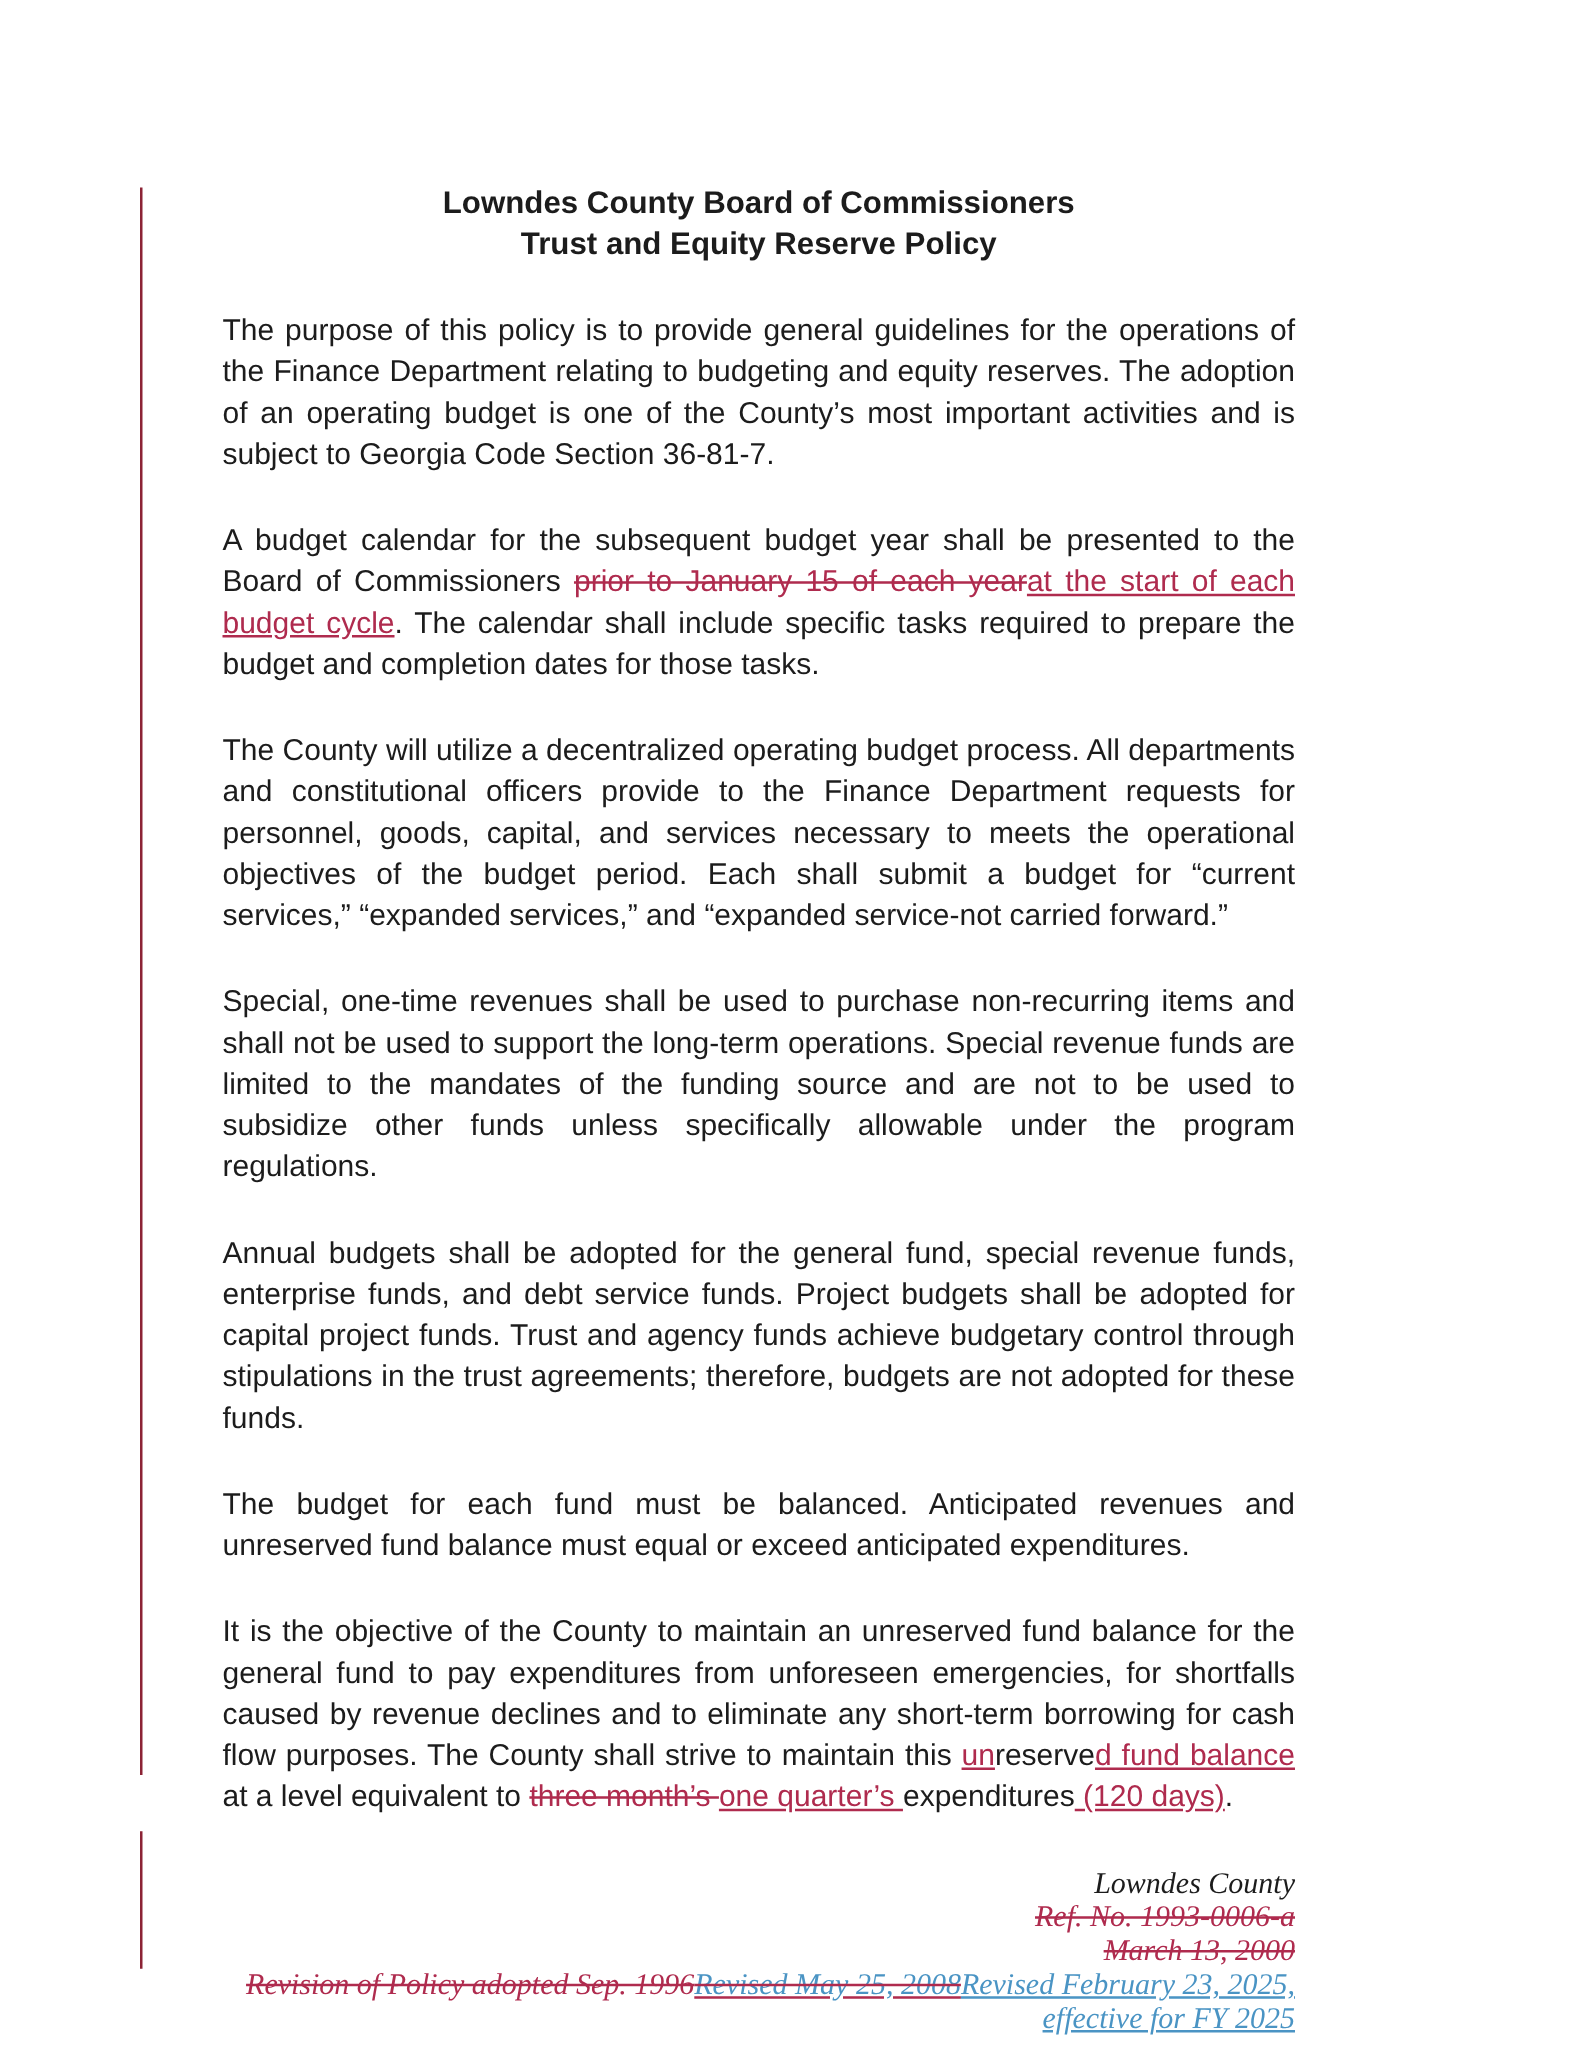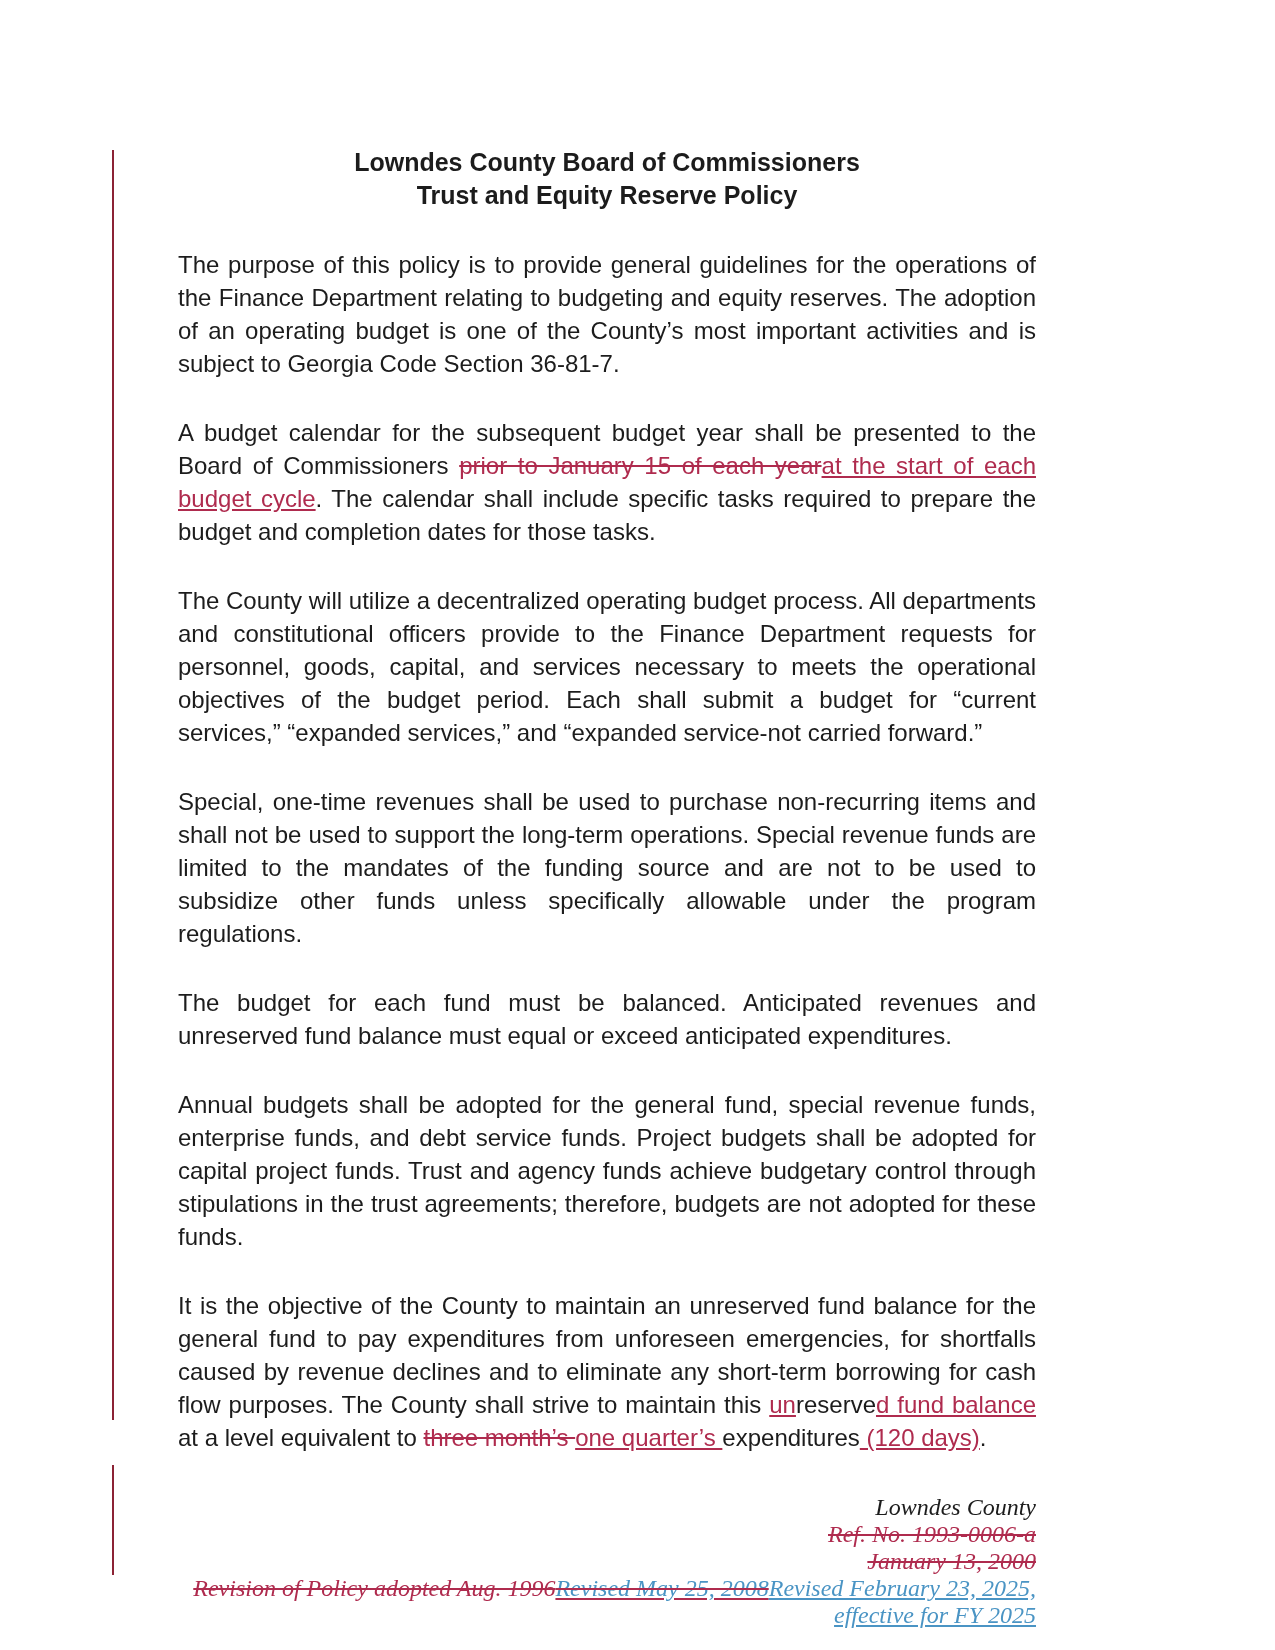--- a/index.html
+++ b/index.html
@@ -74,27 +74,27 @@
     <div class="doc-title">
       <div>Lowndes County Board of Commissioners</div>
       <div>Trust and Equity Reserve Policy</div>
     </div>
 
     <div id="body-container">
         <div class="paragraph"><span class="seg-plain">The purpose of this policy is to provide general guidelines for the operations of the Finance Department relating to budgeting and equity reserves. The adoption of an operating budget is one of the County’s most important activities and is subject to Georgia Code Section 36-81-7.</span></div>
         <div class="paragraph"><span class="seg-plain">A budget calendar for the subsequent budget year shall be presented to the Board of Commissioners </span><span class="seg-del">prior to January 15 of each year</span><span class="seg-ins">at the start of each budget cycle</span><span class="seg-plain">. The calendar shall include specific tasks required to prepare the budget and completion dates for those tasks.</span></div>
         <div class="paragraph"><span class="seg-plain">The County will utilize a decentralized operating budget process.  All departments and constitutional officers provide to the Finance Department requests for personnel, goods, capital, and services necessary to meets the operational objectives of the budget period.  Each shall submit a budget for “current services,” “expanded services,” and “expanded service-not carried forward.”</span></div>
         <div class="paragraph"><span class="seg-plain">Special, one-time revenues shall be used to purchase non-recurring items and shall not be used to support the long-term operations.  Special revenue funds are limited to the mandates of the funding source and are not to be used to subsidize other funds unless specifically allowable under the program regulations.</span></div>
+        <div class="paragraph"><span class="seg-plain">Annual budgets shall be adopted for the general fund, special revenue funds, enterprise funds, and debt service funds.  Project budgets shall be adopted for capital project funds.  Trust and agency funds achieve budgetary control through stipulations in the trust agreements; therefore, budgets are not adopted for these funds.</span></div>
         <div class="paragraph"><span class="seg-plain">The budget for each fund must be balanced.  Anticipated revenues and unreserved fund balance must equal or exceed anticipated expenditures.</span></div>
-        <div class="paragraph"><span class="seg-plain">Annual budgets shall be adopted for the general fund, special revenue funds, enterprise funds, and debt service funds.  Project budgets shall be adopted for capital project funds.  Trust and agency funds achieve budgetary control through stipulations in the trust agreements; therefore, budgets are not adopted for these funds.</span></div>
         <div class="paragraph"><span class="seg-plain">It is the objective of the County to maintain an unreserved fund balance for the general fund to pay expenditures from unforeseen emergencies, for shortfalls caused by revenue declines and to eliminate any short-term borrowing for cash flow purposes.  The County shall strive to maintain this </span><span class="seg-ins">un</span><span class="seg-plain">reserve</span><span class="seg-ins">d fund balance</span><span class="seg-plain"> at a level equivalent to </span><span class="seg-del">three month’s </span><span class="seg-ins">one quarter’s </span><span class="seg-plain">expenditures</span><span class="seg-ins"> (120 days)</span><span class="seg-plain">.</span></div>
       </div>
 
     <div class="footer" id="footer-container">
         <div class="footer-line"><span class="seg-plain">Lowndes County</span></div>
         <div class="footer-line"><span class="seg-del">Ref. No. 1993-0006-a</span></div>
-        <div class="footer-line"><span class="seg-del">January 13, 2000</span></div>
-        <div class="footer-line"><span class="seg-del">Revision of Policy adopted Aug. 1996</span><span class="seg-del-ins-blue">Revised May 25, 2008</span><span class="seg-ins-blue">Revised February 23, 2025,</span></div>
+        <div class="footer-line"><span class="seg-del">March 13, 2000</span></div>
+        <div class="footer-line"><span class="seg-del">Revision of Policy adopted Sep. 1996</span><span class="seg-del-ins-blue">Revised May 25, 2008</span><span class="seg-ins-blue">Revised February 23, 2025,</span></div>
         <div class="footer-line"><span class="seg-ins-blue">effective for FY 2025</span></div>
       </div>
 
   </div>
 </div>
 
 </body></html>

